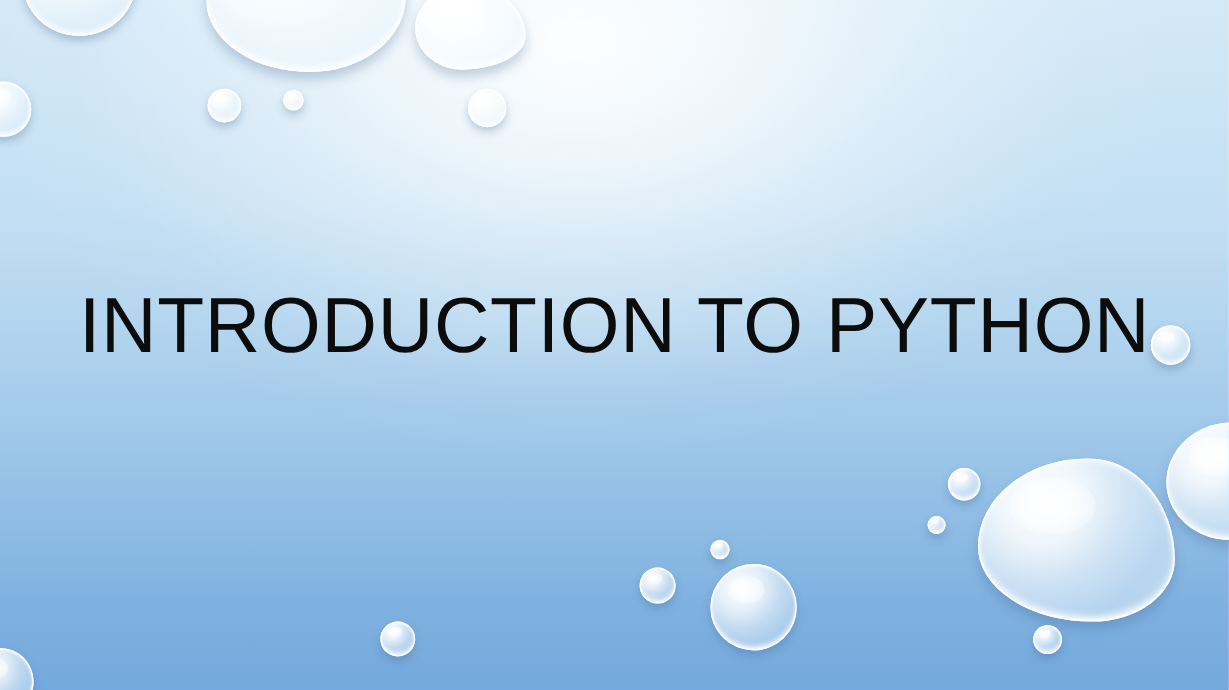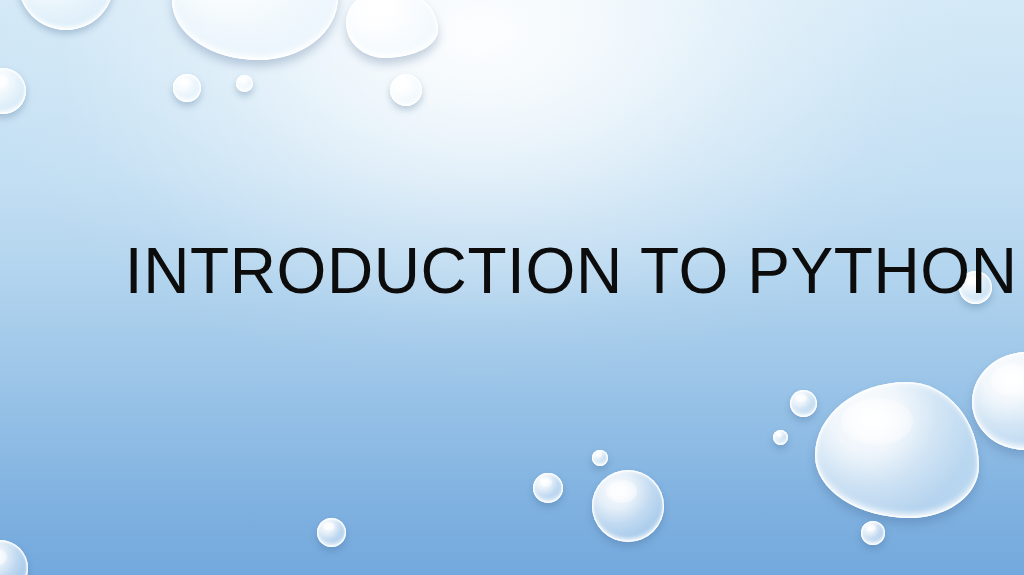--- a/index.html
+++ b/index.html
@@ -140,21 +140,21 @@
   #drop-bc-tiny { left: 592px; top: 450px; width: 16px; height: 16px; }
   #drop-bc-small { left: 317px; top: 518px; width: 29px; height: 29px; }
   #drop-bl-corner { left: -28px; top: 540px; width: 56px; height: 56px; }
 
   
   #title-block {
     position: absolute;
     left: 0;
     top: 236px;
     width: 1024px;
-    text-align: right;
+    text-align: center;
   }
   #slide-title {
     display: inline-block;
     margin: 0;
     font-family: "Liberation Sans", sans-serif;
     font-size: 65px;
     font-weight: 400;
     line-height: 1.08;
     letter-spacing: 0.6px;
     color: #0c0c0c;

